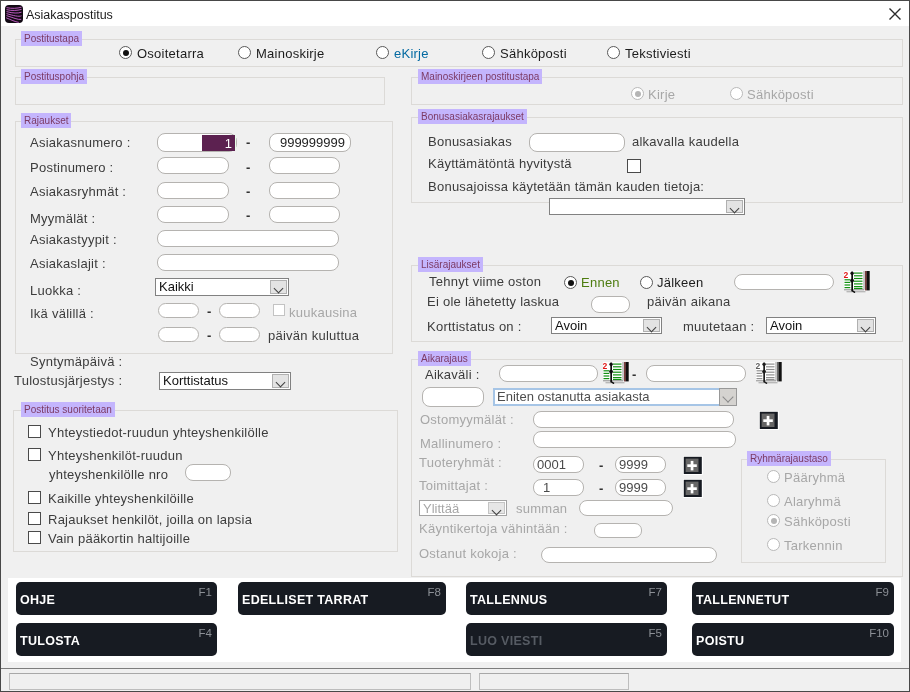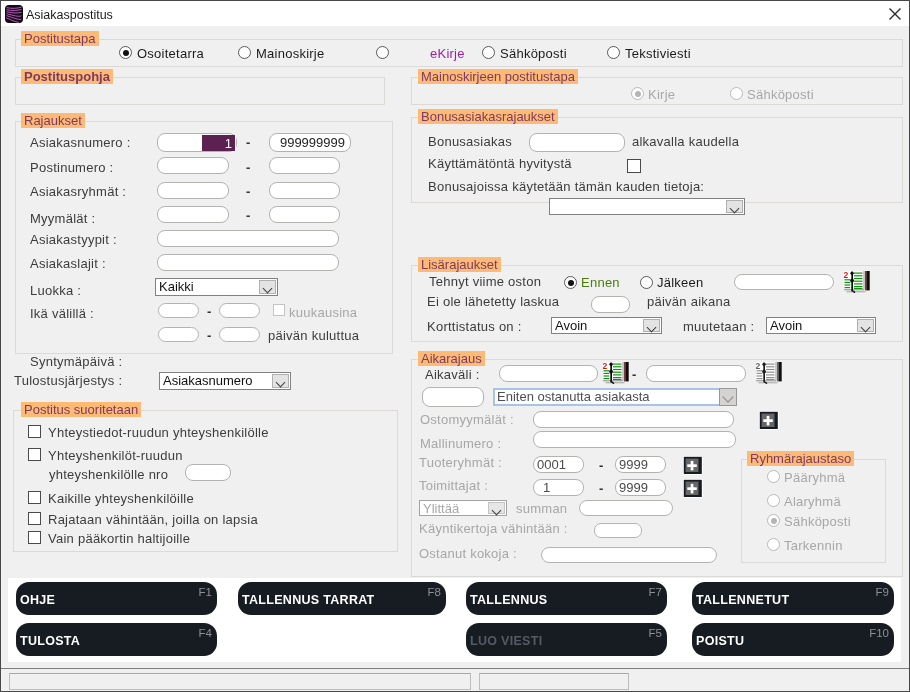--- a/index.html
+++ b/index.html
@@ -1,33 +1,33 @@
 <!DOCTYPE html>
 <html><head><meta charset="utf-8"><title>Asiakaspostitus</title>
 <style>
 * { margin:0; padding:0; box-sizing:border-box; }
 html,body { width:910px; height:692px; }
 body { font-family:"Liberation Sans",sans-serif; background:#ffffff; position:relative; overflow:hidden; border:1px solid #484848; }
 .ab { position:absolute; }
 .lbl { position:absolute; font-size:13px; color:#3c3c3c; white-space:nowrap; letter-spacing:0.25px; }
 .dis { color:#a7a7a7; }
 .grp { position:absolute; border:1px solid #dcdad7; }
-.glab { position:absolute; font-size:13px; color:#7c3a64; background:#fdba74; padding:0 3px; white-space:nowrap; top:-9px; line-height:15px; }
+.glab { position:absolute; font-size:10px; color:#7c3a64; background:#c4b5fd; padding:0 3px; white-space:nowrap; top:-9px; line-height:15px; }
 .inp { position:absolute; background:#fff; border:1px solid #b5b3b0; border-radius:8px; font-size:13px; color:#222; }
 .rad { position:absolute; width:13px; height:13px; border-radius:50%; border:1px solid #595959; background:#fff; }
 .rad.s::after { content:''; position:absolute; left:2.5px; top:2.5px; width:6px; height:6px; border-radius:50%; background:#111; }
 .rad.d { border-color:#b9b9b9; }
 .rad.d.s::after { background:#b5b5b5; }
 .chk { position:absolute; width:13px; height:13px; border:1px solid #4a4a4a; background:#fff; }
 .chk.d { border-color:#c3c3c3; }
 .combo { position:absolute; background:#fff; border:1px solid #818181; font-size:13px; color:#111; }
 .combo .ar { position:absolute; top:1px; right:1px; bottom:1px; width:17px; background:#e3e3e3; border:1px solid #b0b0b0; }
 .combo .ar::after { content:''; position:absolute; left:4px; top:4px; width:6px; height:6px; border-right:1.6px solid #3f3f3f; border-bottom:1.6px solid #3f3f3f; transform:rotate(45deg); }
 .combo .tx { position:absolute; left:3px; top:0px; }
-.btn { position:absolute; background:#171b22; border-radius:13px; color:#fff; }
+.btn { position:absolute; background:#171b22; border-radius:5px; color:#fff; }
 .btn .t { position:absolute; left:4px; top:11px; font-size:12.5px; font-weight:bold; letter-spacing:0.3px; }
 .btn .f { position:absolute; right:5px; top:4px; font-size:11.5px; color:#8b8f95; }
 .dash { position:absolute; font-size:13px; color:#333; font-weight:bold; }
 </style></head>
 <body>
 
 <div class="ab" style="left:0;top:0;width:908px;height:25px;background:#fff;"></div>
 <svg class="ab" style="left:4px;top:4px;" width="18" height="18" viewBox="0 0 18 18">
  <rect x="0" y="0" width="18" height="18" rx="4" fill="#120a14"></rect>
  <g stroke="#cf63d4" stroke-width="0.9" fill="none">
@@ -47,28 +47,28 @@
 <div class="ab" style="left:0;top:25px;width:908px;height:642px;background:#f0f0f0;"></div>
 
 <div class="grp" style="left:14px;top:38px;width:888px;height:28px;">
     <span class="glab" style="left:5px;">Postitustapa</span>
   </div>
 <div class="rad s" style="left:118px;top:45px;"></div>
 <div class="lbl" style="left:136px;top:45px;color:#1c1c1c;">Osoitetarra</div>
 <div class="rad" style="left:237px;top:45px;"></div>
 <div class="lbl" style="left:255px;top:45px;color:#1c1c1c;">Mainoskirje</div>
 <div class="rad" style="left:375px;top:45px;"></div>
-<div class="lbl" style="left:393px;top:45px;color:#a21caf;margin-left:36px;">eKirje</div>
+<div class="lbl" style="left:393px;top:45px;color:#0369a1;">eKirje</div>
 <div class="rad" style="left:481px;top:45px;"></div>
 <div class="lbl" style="left:499px;top:45px;color:#1c1c1c;">Sähköposti</div>
 <div class="rad" style="left:606px;top:45px;"></div>
 <div class="lbl" style="left:624px;top:45px;color:#1c1c1c;">Tekstiviesti</div>
 
 <div class="grp" style="left:14px;top:76px;width:370px;height:28px;">
-    <span class="glab" style="left:5px;font-weight:bold;">Postituspohja</span>
+    <span class="glab" style="left:5px;">Postituspohja</span>
   </div>
 
 <div class="grp" style="left:410px;top:76px;width:492px;height:28px;">
     <span class="glab" style="left:6px;">Mainoskirjeen postitustapa</span>
   </div>
 <div class="rad d s" style="left:630px;top:86px;"></div>
 <div class="lbl dis" style="left:647px;top:86px;">Kirje</div>
 <div class="rad d" style="left:729px;top:86px;"></div>
 <div class="lbl dis" style="left:746px;top:86px;">Sähköposti</div>
 
@@ -92,55 +92,55 @@
 <div class="inp" style="left:268px;top:181px;width:71px;height:17px;"></div>
 <div class="lbl" style="left:29px;top:210px;">Myymälät :</div>
 <div class="inp" style="left:156px;top:205px;width:72px;height:17px;"></div>
 <div class="dash" style="left:245px;top:207px;">-</div>
 <div class="inp" style="left:268px;top:205px;width:71px;height:17px;"></div>
 <div class="lbl" style="left:29px;top:231px;">Asiakastyypit :</div>
 <div class="inp" style="left:156px;top:229px;width:182px;height:17px;"></div>
 <div class="lbl" style="left:29px;top:255px;">Asiakaslajit :</div>
 <div class="inp" style="left:156px;top:253px;width:182px;height:17px;"></div>
 <div class="lbl" style="left:29px;top:282px;">Luokka :</div>
-<div class="combo" style="left:154px;top:277px;width:123px;height:18px;">
+<div class="combo" style="left:154px;top:277px;width:134px;height:18px;">
     <span class="tx">Kaikki</span>
     <span class="ar"></span>
   </div>
 <div class="lbl" style="left:29px;top:305px;">Ikä välillä :</div>
 <div class="inp" style="left:157px;top:302px;width:41px;height:15px;"></div>
 <div class="dash" style="left:206px;top:303px;">-</div>
 <div class="inp" style="left:218px;top:302px;width:41px;height:15px;"></div>
 <div class="chk d" style="left:272px;top:303px;width:12px;height:12px;"></div>
 <div class="lbl dis" style="left:288px;top:304px;">kuukausina</div>
 <div class="lbl" style="left:29px;top:329px;margin-top:24px;">Syntymäpäivä :</div>
 <div class="inp" style="left:157px;top:326px;width:41px;height:15px;"></div>
 <div class="dash" style="left:206px;top:327px;">-</div>
 <div class="inp" style="left:218px;top:326px;width:41px;height:15px;"></div>
 <div class="lbl" style="left:267px;top:327px;">päivän kuluttua</div>
 
 <div class="lbl" style="left:13px;top:372px;">Tulostusjärjestys :</div>
 <div class="combo" style="left:158px;top:371px;width:132px;height:18px;">
-    <span class="tx">Asiakasnumero</span>
+    <span class="tx">Korttistatus</span>
     <span class="ar"></span>
   </div>
 
 <div class="grp" style="left:12px;top:409px;width:385px;height:142px;">
     <span class="glab" style="left:7px;">Postitus suoritetaan</span>
   </div>
 <div class="chk" style="left:27px;top:424px;"></div>
 <div class="lbl" style="left:47px;top:424px;">Yhteystiedot-ruudun yhteyshenkilölle</div>
 <div class="chk" style="left:27px;top:447px;"></div>
 <div class="lbl" style="left:47px;top:447px;">Yhteyshenkilöt-ruudun</div>
 <div class="lbl" style="left:48px;top:466px;">yhteyshenkilölle nro</div>
 <div class="inp" style="left:184px;top:463px;width:46px;height:17px;"></div>
 <div class="chk" style="left:27px;top:490px;"></div>
 <div class="lbl" style="left:47px;top:490px;">Kaikille yhteyshenkilöille</div>
 <div class="chk" style="left:27px;top:511px;"></div>
-<div class="lbl" style="left:47px;top:511px;">Rajataan vähintään, joilla on lapsia</div>
+<div class="lbl" style="left:47px;top:511px;">Rajaukset henkilöt, joilla on lapsia</div>
 <div class="chk" style="left:27px;top:530px;"></div>
 <div class="lbl" style="left:47px;top:530px;">Vain pääkortin haltijoille</div>
 
 <div class="grp" style="left:410px;top:116px;width:492px;height:86px;">
     <span class="glab" style="left:6px;">Bonusasiakasrajaukset</span>
   </div>
 <div class="lbl" style="left:427px;top:133px;">Bonusasiakas</div>
 <div class="inp" style="left:528px;top:132px;width:96px;height:19px;"></div>
 <div class="lbl" style="left:631px;top:133px;">alkavalla kaudella</div>
 <div class="lbl" style="left:427px;top:155px;">Käyttämätöntä hyvitystä</div>
@@ -242,21 +242,21 @@
 <div class="lbl dis" style="left:783px;top:513px;">Sähköposti</div>
 <div class="rad d" style="left:766px;top:537px;"></div>
 <div class="lbl dis" style="left:783px;top:537px;">Tarkennin</div>
 
 <div class="ab" style="left:7px;top:577px;width:893px;height:84px;background:#fff;"></div>
 <div class="btn" style="left:15px;top:581px;width:201px;height:33px;">
     <span class="t">OHJE</span>
     <span class="f">F1</span>
   </div>
 <div class="btn" style="left:237px;top:581px;width:208px;height:33px;">
-    <span class="t">TALLENNUS TARRAT</span>
+    <span class="t">EDELLISET TARRAT</span>
     <span class="f">F8</span>
   </div>
 <div class="btn" style="left:465px;top:581px;width:201px;height:33px;">
     <span class="t">TALLENNUS</span>
     <span class="f">F7</span>
   </div>
 <div class="btn" style="left:691px;top:581px;width:202px;height:33px;">
     <span class="t">TALLENNETUT</span>
     <span class="f">F9</span>
   </div>

